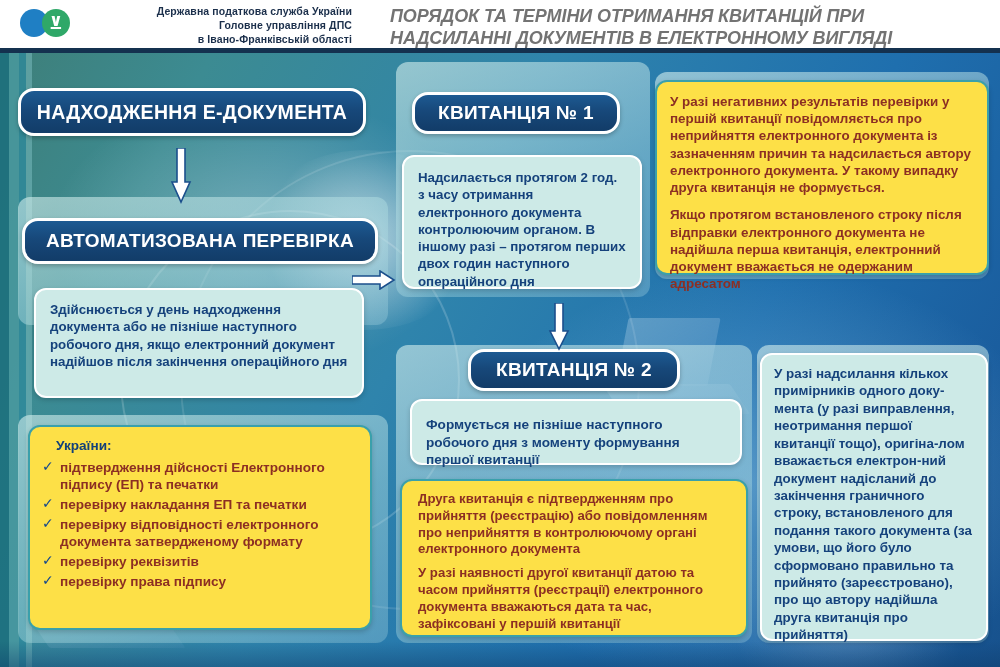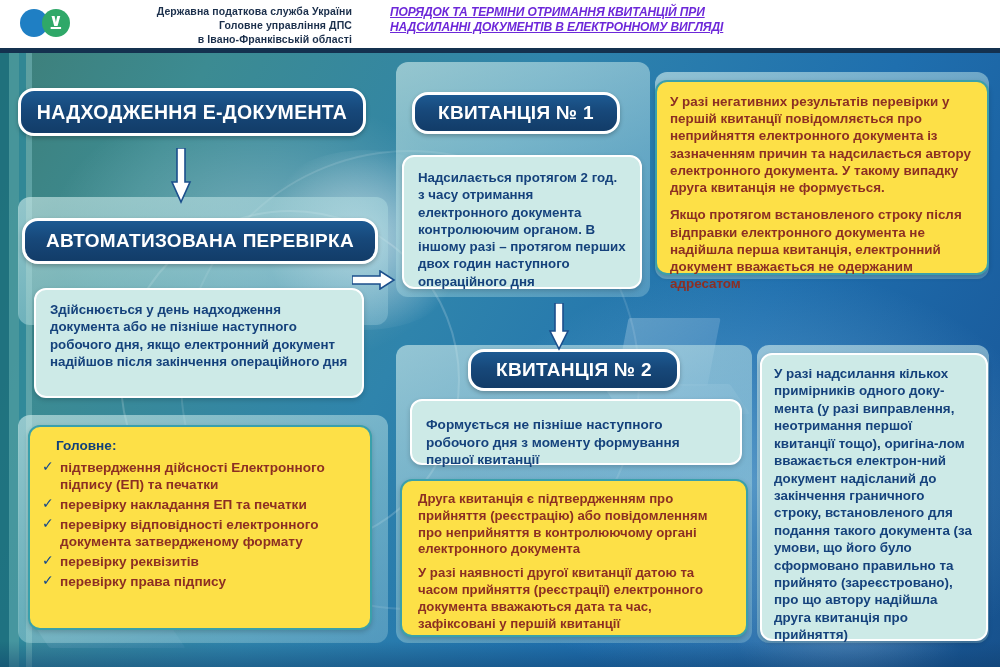--- a/index.html
+++ b/index.html
@@ -58,27 +58,26 @@
     font-size: 10.5px;
     font-weight: bold;
     line-height: 1.32;
     letter-spacing: 0.1px;
     text-align: right;
   }
   .header-title {
     position: absolute;
     left: 390px; top: 5px;
     width: 600px;
-    color: #6d28d9;
-    font-size: 12px;
+    color: #737373;
+    font-size: 18px;
     font-weight: bold;
     font-style: italic;
     line-height: 1.24;
     letter-spacing: -0.1px;
-    text-decoration: underline;
   }
   .header-rule {
     position: absolute;
     left: 0; top: 48px;
     width: 1000px; height: 5px;
     background: #14314f;
     z-index: 40;
   }
 
   
@@ -311,21 +310,21 @@
 
   <div class="box box-cyan box-auto">Здійснюється у день надходження документа або не пізніше наступного робочого дня, якщо електронний документ надійшов після закінчення операційного дня</div>
 
   <div class="arrow arrow-right-1">
     <svg width="44" height="20" viewBox="0 0 44 20">
       <polygon points="0,6 28,6 28,1 42,10 28,19 28,14 0,14" fill="#ffffff" stroke="#1b4f8c" stroke-width="1.6"></polygon>
     </svg>
   </div>
 
   <div class="box box-white box-incl">
-    <div class="incl-title">Головне:</div>
+    <div class="incl-title">України:</div>
     <ul class="incl-list">
       <li class="incl-item">
         <span class="incl-check">✓</span>
         <span>підтвердження дійсності Електронного підпису (ЕП) та печатки</span>
       </li>
       <li class="incl-item">
         <span class="incl-check">✓</span>
         <span>перевірку накладання ЕП та печатки</span>
       </li>
       <li class="incl-item">

